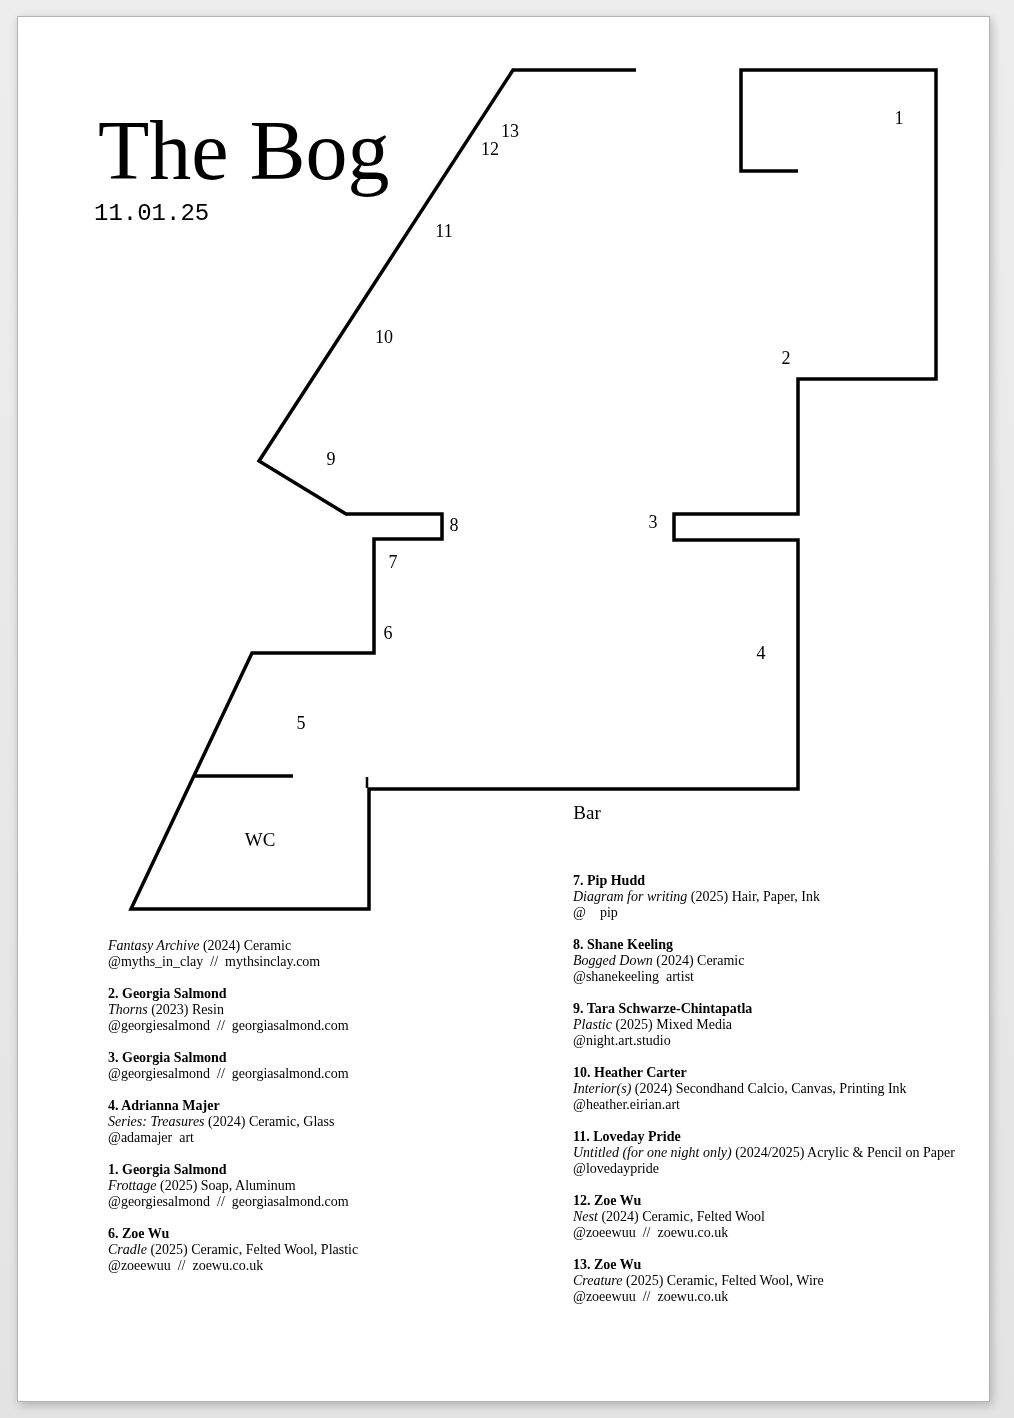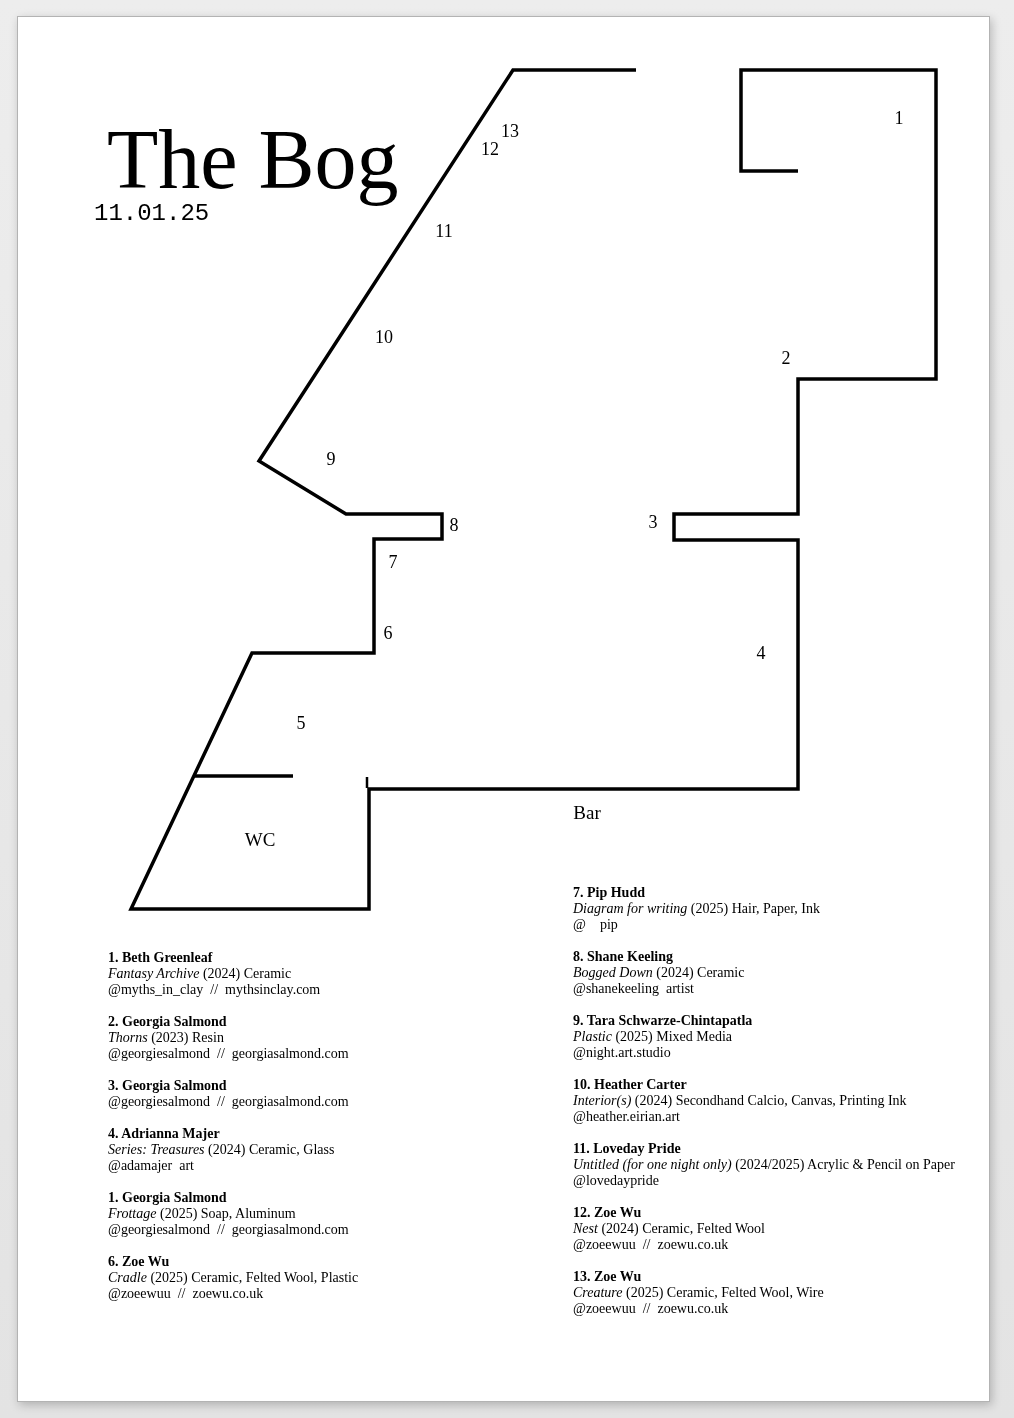--- a/index.html
+++ b/index.html
@@ -14,38 +14,38 @@
   .page{
     position:absolute;left:17px;top:16px;
     width:971px;height:1384px;
     background:#ffffff;
     border:1px solid #b3b3b3;
     box-shadow:2px 3px 9px rgba(0,0,0,0.22);
   }
   .title{
     position:absolute;left:73px;top:85px;
     font-size:84px;line-height:1;
-    font-weight:normal;margin:16px;
+    font-weight:normal;margin:7px;
   }
   .date{
     position:absolute;left:76px;top:184px;
     font-size:24px;line-height:1.1;font-family:Liberation Mono, monospace;
   }
   svg.plan{position:absolute;left:0;top:0;width:971px;height:1384px;}
   .wall{fill:none;stroke:#000;stroke-width:3.5;stroke-linejoin:miter;stroke-linecap:butt;}
   .wall.thin{stroke-width:2.5;}
   .plan-label{
     position:absolute;transform:translate(-50%,-50%);
     font-size:18px;line-height:1;white-space:nowrap;
   }
   .plan-label.area{font-size:19px;}
   .col{position:absolute;width:430px;font-size:14px;line-height:16px;}
   .col-left{left:90px;top:917px;}
   .col-right{left:555px;top:852px;}
-  .entry{margin:16px 0 16px 0;}
+  .entry{margin:4px 0 16px 0;}
   .e-head{font-weight:bold;}
   .work{font-style:italic;}
   .e-contact{white-space:pre;}
 </style>
 </head>
 <body>
 
 <div class="canvas">
   <div class="page">
 
@@ -73,21 +73,20 @@
         <span class="plan-label" style="left: 366px; top: 320px;">10</span>
         <span class="plan-label" style="left: 426px; top: 214px;">11</span>
         <span class="plan-label" style="left: 472px; top: 132px;">12</span>
         <span class="plan-label" style="left: 492px; top: 114px;">13</span>
         <span class="plan-label area" style="left: 242px; top: 822px;">WC</span>
         <span class="plan-label area" style="left: 569px; top: 795px;">Bar</span>
       </div>
 
     <div class="col col-left">
         <div class="entry">
-          <div class="e-head">1. Beth Greenleaf</div>
           <div><span class="work">Fantasy Archive</span> (2024) Ceramic</div>
           <div class="e-contact">@myths_in_clay  //  mythsinclay.com</div>
         </div>
         <div class="entry">
           <div class="e-head">2. Georgia Salmond</div>
           <div><span class="work">Thorns</span> (2023) Resin</div>
           <div class="e-contact">@georgiesalmond  //  georgiasalmond.com</div>
         </div>
         <div class="entry">
           <div class="e-head">3. Georgia Salmond</div>

